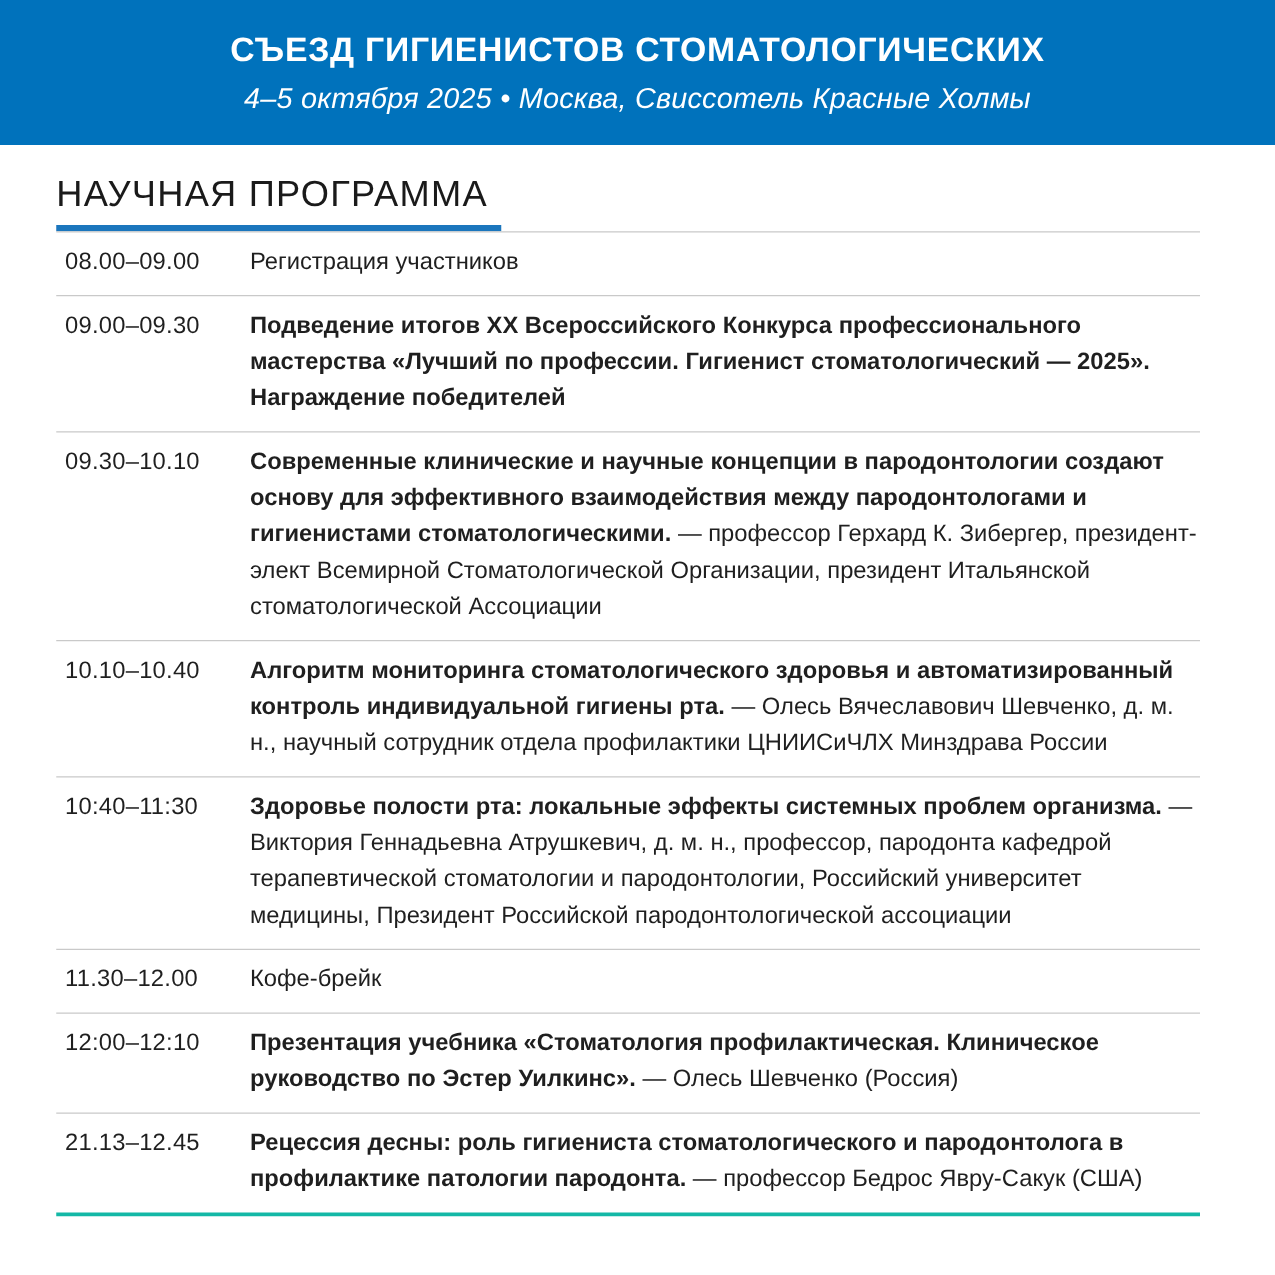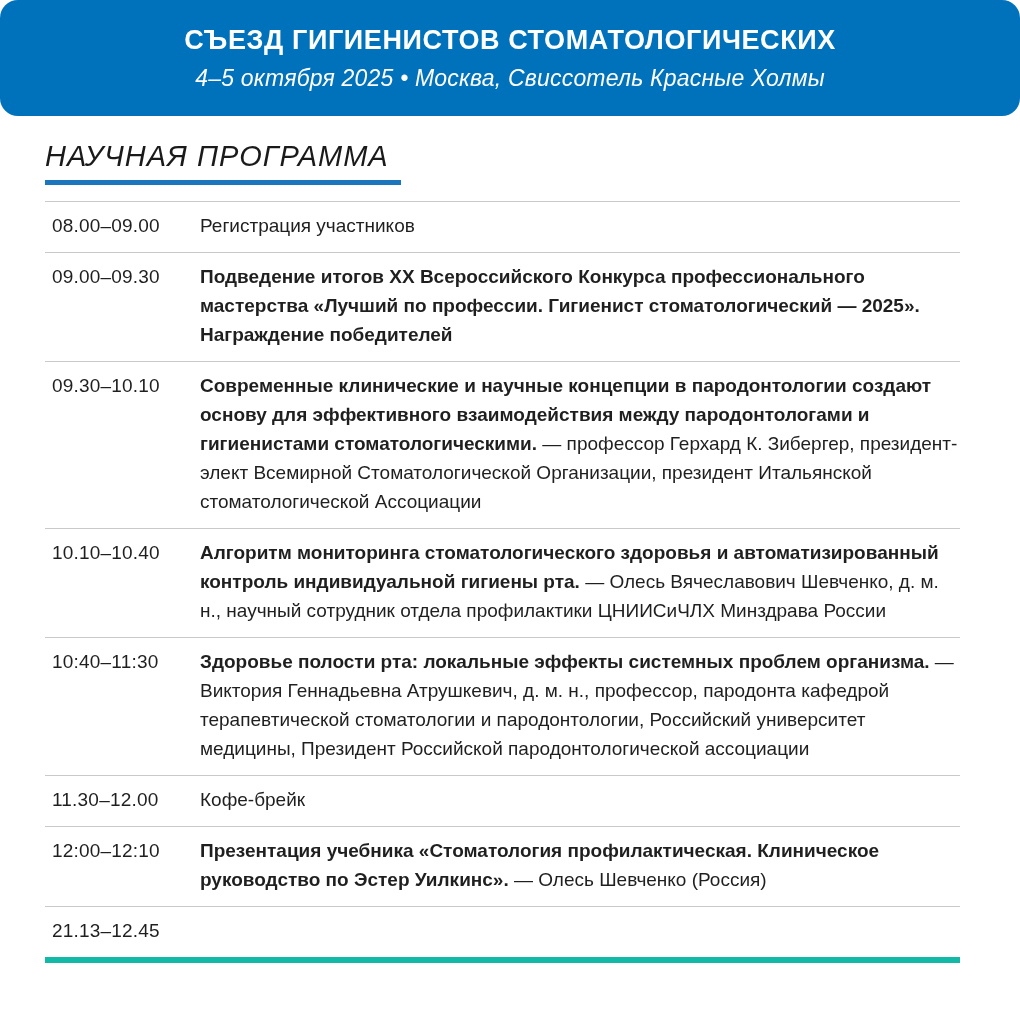--- a/index.html
+++ b/index.html
@@ -15,21 +15,20 @@
   .header {
     width: 100%;
     height: 116px;
     background: #0072bc;
     color: #ffffff;
     display: flex;
     flex-direction: column;
     align-items: center;
     justify-content: center;
     gap: 9px;
-    border-radius: 18px;
   }
   .header-title {
     font-size: 27px;
     font-weight: 700;
     letter-spacing: 0.6px;
   }
   .header-subtitle {
     font-size: 23px;
     font-weight: 400;
     letter-spacing: 0.2px;
@@ -37,31 +36,29 @@
   }
   .content {
     padding: 24px 60px 0 45px;
   }
   .section-title {
     font-size: 29px;
     font-weight: 400;
     letter-spacing: 1px;
     color: #1a1a1a;
     margin: 0;
-    font-style: italic;
   }
   .section-underline {
     width: 356px;
     height: 5px;
     background: #1b76bd;
     margin-top: 7px;
   }
   .program {
-    margin-top: 16px;
-    border-bottom: 6px solid #14b8a6;
+    border-bottom: 3px solid #14b8a6;
   }
   .program-row {
     display: grid;
     grid-template-columns: 155px 1fr;
     border-top: 1px solid #c9c9c9;
     padding: 9px 0 12px 0;
   }
   .session-time {
     font-size: 19px;
     line-height: 29px;
@@ -125,16 +122,17 @@
       <p class="session-description"><span class="session-title"></span><span class="session-details">Кофе-брейк</span></p>
     </div>
 
     <div class="program-row">
       <div class="session-time">12:00–12:10</div>
       <p class="session-description"><span class="session-title">Презентация учебника «Стоматология профилактическая. Клиническое руководство по Эстер Уилкинс».</span><span class="session-details"> — Олесь Шевченко (Россия)</span></p>
     </div>
 
     <div class="program-row">
       <div class="session-time">21.13–12.45</div>
+      <p class="session-description"><span class="session-title">Рецессия десны: роль гигиениста стоматологического и пародонтолога в профилактике патологии пародонта.</span><span class="session-details"> — профессор Бедрос Явру-Сакук (США)</span></p>
     </div>
 
   </div>
 </div>
 
 </body></html>

